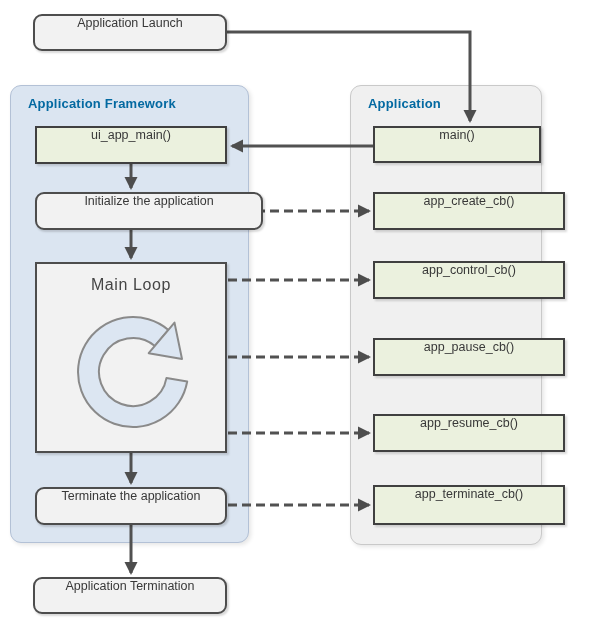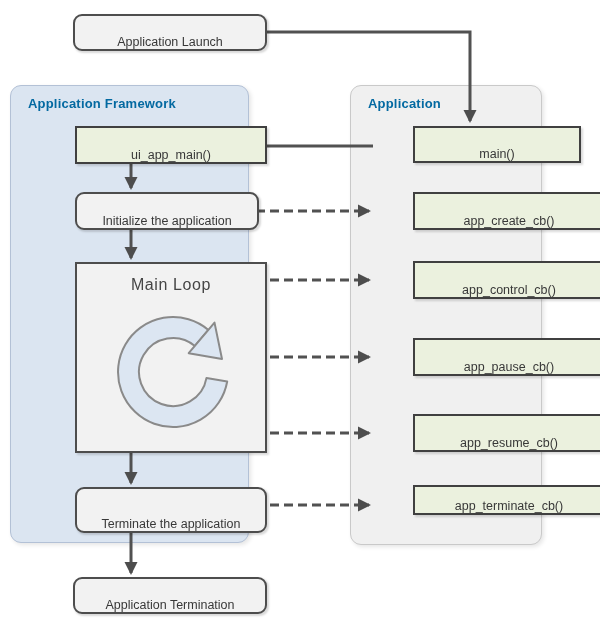--- a/index.html
+++ b/index.html
@@ -20,24 +20,23 @@
     box-shadow:2px 2px 4px rgba(0,0,0,0.10);
     text-align:center;
   }
   .panel-title{
     position:absolute;left:17px;top:10px;
     font-size:13px;font-weight:bold;color:#0369a1;letter-spacing:0.2px;
   }
   
   .node{
     position:absolute;box-sizing:border-box;
-    display:flex;align-items:flex-end;justify-content:center;
+    display:flex;align-items:flex-start;justify-content:center;
     font-size:12.5px;color:#383838;text-align:center;
     box-shadow:1.5px 1.5px 2px rgba(0,0,0,0.15);
-    margin-left:40px;
   }
   .node.rounded{
     background:#f2f2f2;border:2px solid #4d4d4d;border-radius:9px;
   }
   .node.green{
     background:#ebf1de;border:2px solid #404040;
   }
   .node.bigbox{
     background:#f2f2f2;border:2px solid #4d4d4d;
     display:block;
@@ -86,48 +85,48 @@
   <div class="node rounded" style="left:33px;top:14px;width:194px;height:37px">
     <span>Application Launch</span>
   </div>
   <div class="node rounded" style="left:33px;top:577px;width:194px;height:37px">
     <span>Application Termination</span>
   </div>
 
   <div class="node green" style="left:35px;top:126px;width:192px;height:38px">
     <span>ui_app_main()</span>
   </div>
-  <div class="node rounded" style="left:35px;top:192px;width:184px;height:38px">
+  <div class="node rounded" style="left:35px;top:192px;width:228px;height:38px">
     <span>Initialize the application</span>
   </div>
 
   <div class="node bigbox" style="left:35px;top:262px;width:192px;height:191px">
     <div class="mainloop-title">Main Loop</div>
     <svg class="loop-icon" width="114" height="114" viewBox="0 0 114 114">
       <path d="M 92.4 14.9 A 55 55 0 1 0 111.2 66.5 L 90.5 62.9 A 34 34 0 1 1 78.9 31.0 Z" fill="#dce6f2" stroke="#8a8a8a" stroke-width="2" stroke-linejoin="round"></path>
       <path d="M 72.7 38.2 L 98.5 7.6 L 106 44 Z" fill="#dce6f2" stroke="#8a8a8a" stroke-width="2" stroke-linejoin="round"></path>
     </svg>
   </div>
 
-  <div class="node rounded" style="left:35px;top:487px;width:192px;height:46px">
+  <div class="node rounded" style="left:35px;top:487px;width:192px;height:38px">
     <span>Terminate the application</span>
   </div>
 
   <div class="node green" style="left:373px;top:126px;width:168px;height:37px">
     <span>main()</span>
   </div>
   <div class="node green" style="left:373px;top:192px;width:192px;height:38px">
     <span>app_create_cb()</span>
   </div>
   <div class="node green" style="left:373px;top:261px;width:192px;height:38px">
     <span>app_control_cb()</span>
   </div>
   <div class="node green" style="left:373px;top:338px;width:192px;height:38px">
     <span>app_pause_cb()</span>
   </div>
   <div class="node green" style="left:373px;top:414px;width:192px;height:38px">
     <span>app_resume_cb()</span>
   </div>
-  <div class="node green" style="left:373px;top:485px;width:192px;height:30px">
+  <div class="node green" style="left:373px;top:485px;width:192px;height:40px">
     <span>app_terminate_cb()</span>
   </div>
 
 </div>
 
 </body></html>

